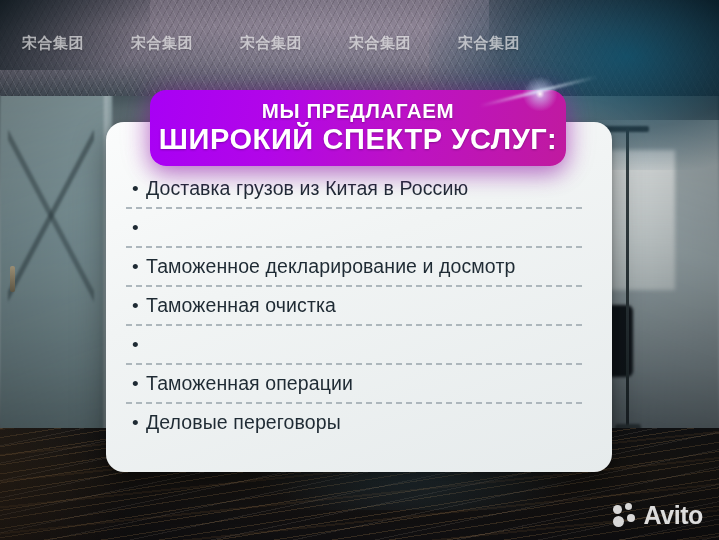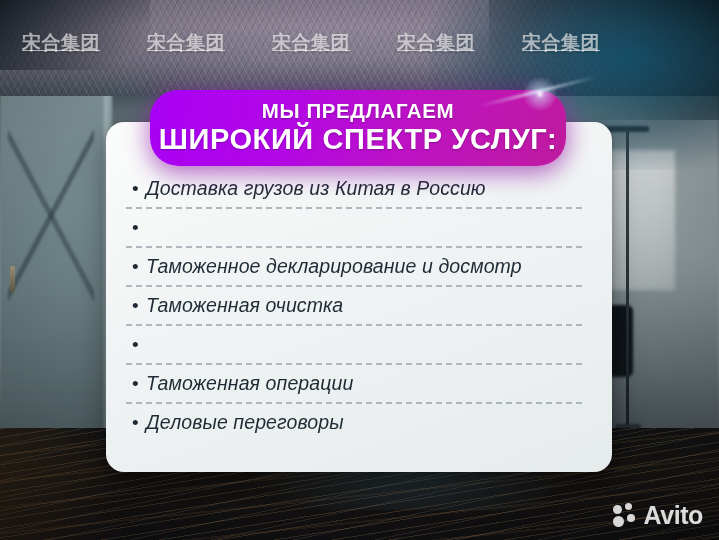--- a/index.html
+++ b/index.html
@@ -147,45 +147,44 @@
     background:radial-gradient(ellipse at 50% 45%, rgba(0,0,0,0) 45%, rgba(0,0,0,.38) 100%);
   }
 
   
   .watermarks {
     position:absolute; left:0; top:28px; width:719px; height:30px;
     display:flex; align-items:center;
   }
   .wm {
     color:rgba(255,255,255,.62);
-    font-size:19px; font-weight:700;
+    font-size:15px; font-weight:700;
     letter-spacing:.5px;
     text-shadow:0 1px 2px rgba(0,0,0,.18);
     white-space:nowrap;
-    text-decoration:underline;
   }
   .wm:nth-child(1){ margin-left:22px; }
   .wm:nth-child(n+2){ margin-left:47px; }
 
   
   .card {
     position:absolute;
     left:106px; top:122px;
     width:506px; height:350px;
     background:linear-gradient(160deg,#fbfcfc 0%,#f1f4f4 40%,#e6ebec 100%);
     border-radius:18px;
     box-shadow:0 14px 34px rgba(0,0,0,.42), 0 2px 6px rgba(0,0,0,.22);
   }
 
   
   .banner {
     position:absolute;
     left:150px; top:90px;
     width:416px; height:76px;
-    border-radius:28px;
+    border-radius:16px;
     background:linear-gradient(100deg,#a800f5 0%,#b206e8 30%,#bd12c4 62%,#c01a9f 100%);
     box-shadow:0 8px 22px rgba(120,0,150,.45), 0 0 30px rgba(190,20,200,.25);
     display:flex; flex-direction:column;
     align-items:center; justify-content:center;
     overflow:hidden;
   }
   .banner-line {
     color:#ffffff;
     font-weight:800;
     font-size:21px;
@@ -228,21 +227,20 @@
     width:20px; flex:0 0 20px;
     color:#1e2a33; font-size:19px; line-height:1;
     text-align:left; padding-left:6px;
   }
   .item-text {
     color:#1f2b34;
     font-size:19.5px;
     font-weight:400;
     letter-spacing:.1px;
     white-space:nowrap;
-    font-style:italic;
   }
   .divider {
     height:0; border-top:2px dashed #aab4ba;
     margin:0 2px 0 0;
     width:456px;
     opacity:.95;
   }
 
   
   .avito {

